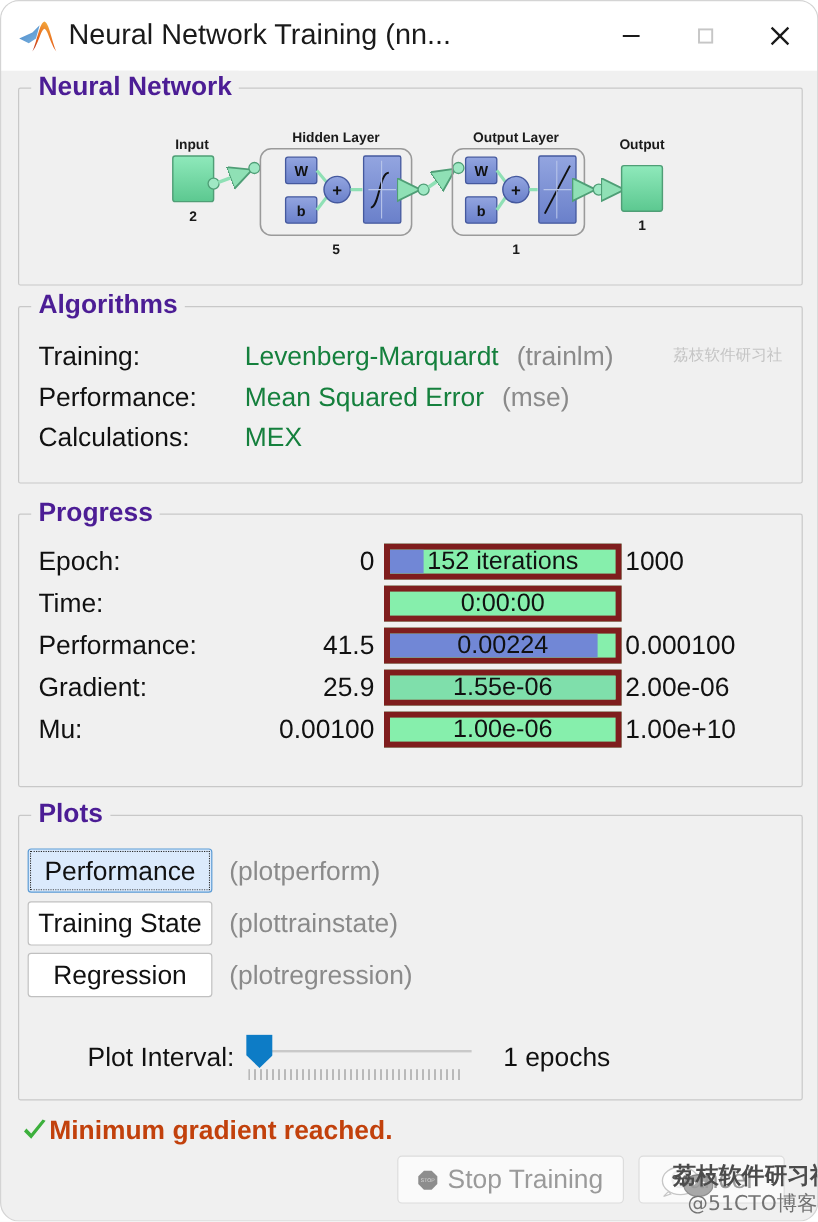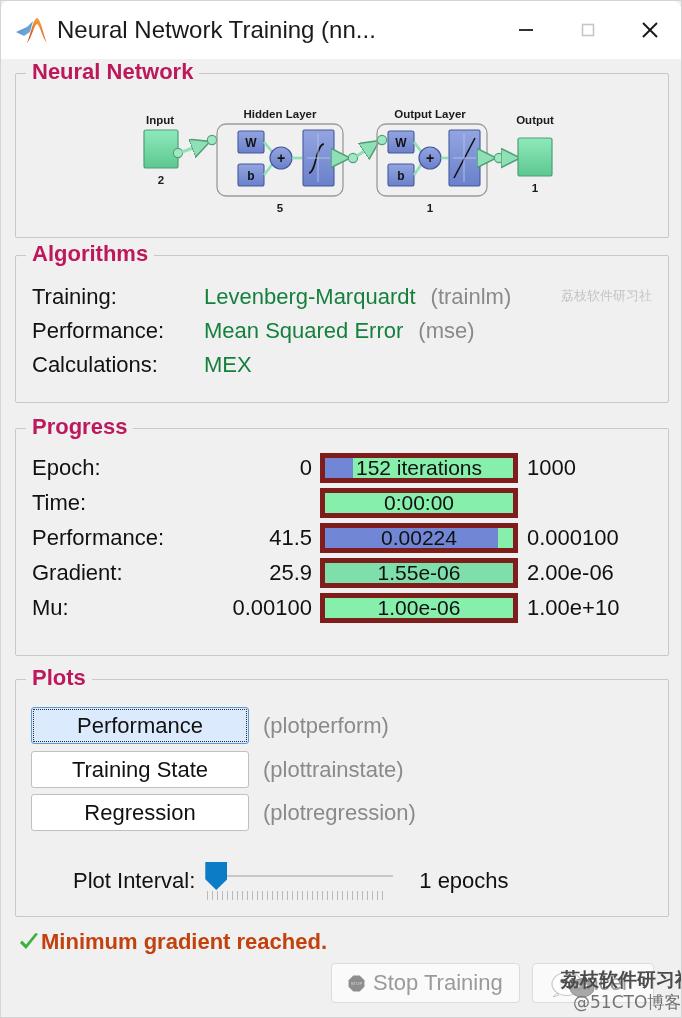--- a/index.html
+++ b/index.html
@@ -8,21 +8,21 @@
     background: #ffffff;
     font-family: "Liberation Sans", sans-serif;
     overflow: hidden;
   }
 
   #app {
     position: relative;
     width: 682px; height: 1018px;
     background: #f0f0f0;
     border: 1px solid #d4d4d4;
-    border-radius: 0;
+    border-radius: 16px;
     overflow: hidden;
   }
 
   
   .titlebar {
     position: relative;
     height: 58px;
     background: #ffffff;
     display: flex;
     align-items: center;
@@ -52,21 +52,21 @@
     background: #f0f0f0;
     border-radius: 2px;
   }
   .group-title {
     position: absolute;
     top: -15px; left: 10px;
     padding: 0 6px;
     background: #f0f0f0;
     font-size: 22px;
     font-weight: bold;
-    color: #be185d;
+    color: #4c1d95;
     white-space: nowrap;
   }
 
   
   .nn-diagram { position: absolute; left: 0; top: 0; }
 
   
   .alg-row {
     position: absolute;
     display: flex;
@@ -104,35 +104,34 @@
   .prog-fill {
     position: absolute; left: 0; top: 0; bottom: 0;
     background: #7187d6;
   }
   .prog-fill.done { background: #7fdfab; }
   .prog-text {
     position: absolute; inset: 0;
     display: flex; align-items: center; justify-content: center;
     font-size: 21px; color: #111111;
   }
-  .prog-max { flex: 1 1 auto; text-align: left; padding-left: 9px; }
+  .prog-max { flex: 1 1 auto; text-align: left; padding-left: 3px; }
 
   
   .plot-row { position: absolute; left: 22px; display: flex; align-items: center; }
   .plot-btn {
-    width: 218px; height: 37px;
+    width: 154px; height: 37px;
     background: #ffffff;
     border: 1px solid #c0c0c0;
     border-radius: 3px;
     font-size: 22px;
     color: #111111;
     font-family: "Liberation Sans", sans-serif;
     display: flex; align-items: center; justify-content: center;
     cursor: default;
-    margin-left: 8px;
   }
   .plot-btn.selected {
     background: #dbeafc;
     border: 1px solid #5b9bd5;
     outline: 1px dotted #2b2b2b;
     outline-offset: -3px;
   }
   .plot-func { margin-left: 14px; font-size: 22px; color: #8a8a8a; }
 
   .interval-row {

